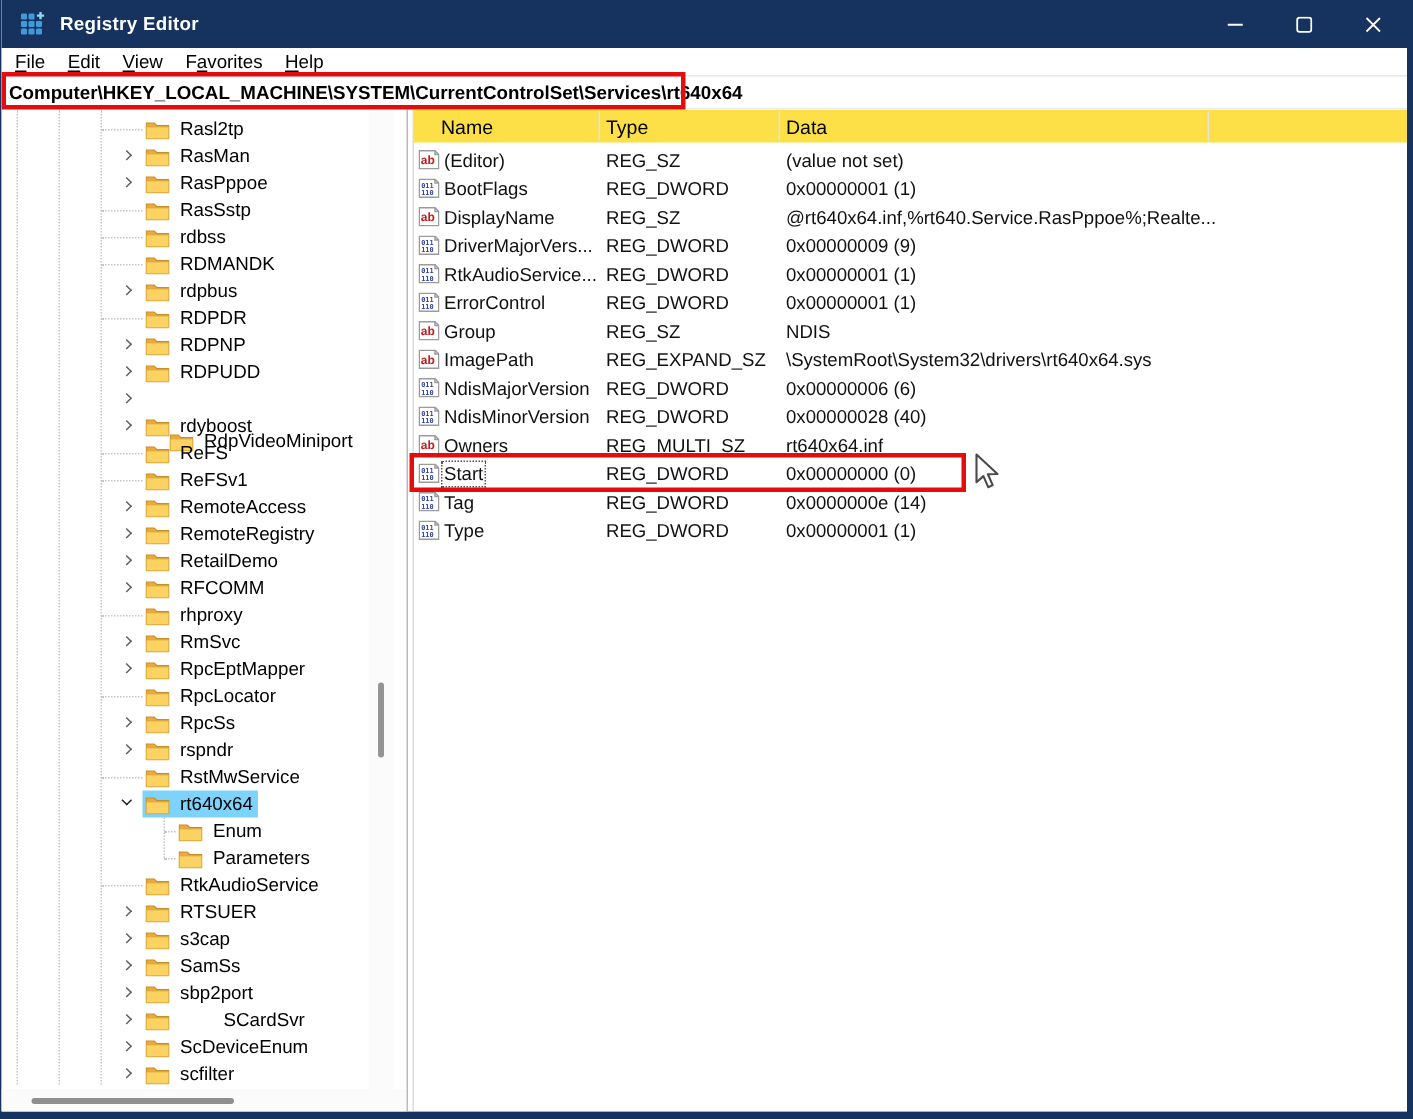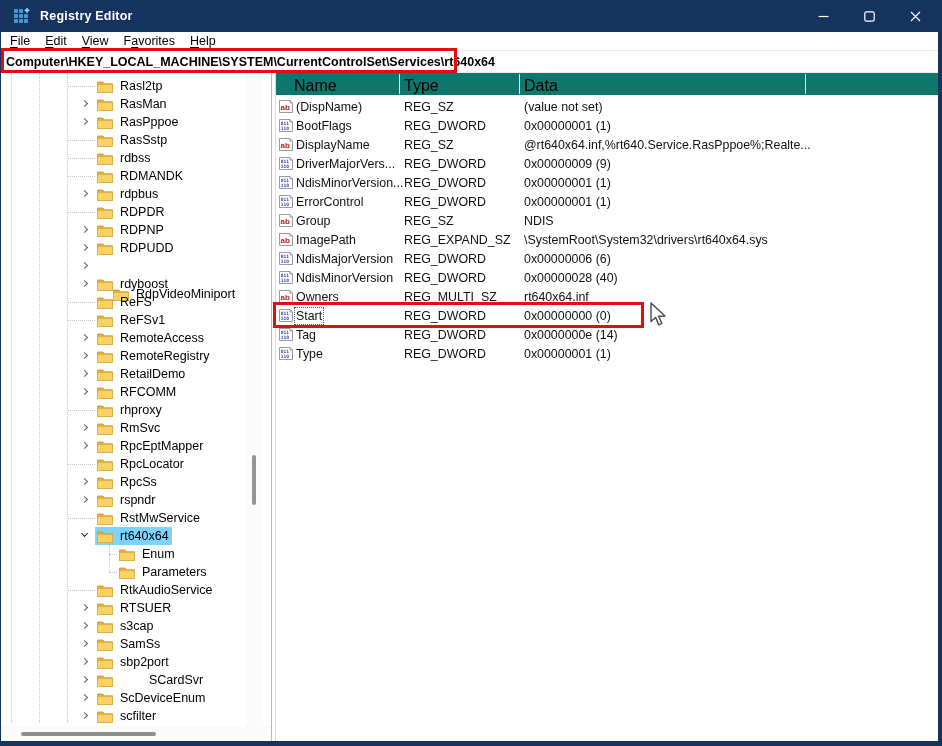--- a/index.html
+++ b/index.html
@@ -51,21 +51,21 @@
   .ibody.sel { background:#7dd3fc; }
   .ibody .lbl { margin-left:7px; line-height:18px; }
 
   
   .vtrack { position:absolute; left:245px; top:0; width:17px; height:654px; background:#fbfbfb; }
   .vthumb { position:absolute; left:6px; top:382px; width:4px; height:50px; background:#949494; border-radius:2px; }
   .htrack { position:absolute; left:0; top:653px; width:270px; height:15px; background:#fbfbfb; }
   .hthumb { position:absolute; left:20px; top:6px; width:135px; height:4px; background:#8f8f8f; border-radius:2px; }
 
   
-  .lheader { position:absolute; left:0; top:0; right:0; height:22px; background:#0f766e; font-size:16px; color:#000; }
+  .lheader { position:absolute; left:0; top:0; right:0; height:22px; background:#fde047; font-size:13px; color:#000; }
   .hcell { position:absolute; top:4px; }
   .hsep  { position:absolute; top:1px; height:20px; width:0; border-left:1px solid #e2e2e2; }
   .lrow  { position:absolute; left:0; right:0; height:19px; font-size:12.4px; color:#111; white-space:nowrap; }
   .lrow .vicon { position:absolute; left:3px; top:2px; }
   .lrow .c-name { position:absolute; left:20px; top:2px; }
   .lrow .c-type { position:absolute; left:128px; top:2px; }
   .lrow .c-data { position:absolute; left:248px; top:2px; max-width:300px; overflow:hidden; }
   .c-name.focused { outline:1px dotted #555; outline-offset:1px; }
 
   
@@ -560,21 +560,21 @@
       <span class="hsep" style="left:243px;"></span>
       <span class="hsep" style="left:529px;"></span>
     </div>
     <div id="list-rows">
         <div class="lrow" style="top: 25px;">
           <span class="vicon"><svg width="14" height="13" viewBox="0 0 14 13">
               <path d="M0.5 0.5 h10.5 l2.5 2.5 v9.5 h-13 z" fill="#fff" stroke="#9b9b9b"></path>
               <path d="M11 0.5 v2.5 h2.5" fill="none" stroke="#9b9b9b"></path>
               <text x="1.5" y="9.5" font-family="Liberation Sans, sans-serif" font-size="8" font-weight="bold" fill="#c21d1d">ab</text>
             </svg></span>
-          <span class="c-name">(DispName)</span>
+          <span class="c-name">(Editor)</span>
           <span class="c-type">REG_SZ</span>
           <span class="c-data">(value not set)</span>
         </div>
         <div class="lrow" style="top: 44px;">
           <span class="vicon"><svg width="14" height="13" viewBox="0 0 14 13">
               <path d="M0.5 0.5 h10.5 l2.5 2.5 v9.5 h-13 z" fill="#fff" stroke="#9b9b9b"></path>
               <path d="M11 0.5 v2.5 h2.5" fill="none" stroke="#9b9b9b"></path>
               <text x="1.8" y="6" font-family="DejaVu Sans Mono, monospace" font-size="4.6" font-weight="bold" fill="#2b3fae">011</text>
               <text x="1.8" y="11" font-family="DejaVu Sans Mono, monospace" font-size="4.6" font-weight="bold" fill="#2b3fae">110</text>
             </svg></span>
@@ -603,21 +603,21 @@
           <span class="c-type">REG_DWORD</span>
           <span class="c-data">0x00000009 (9)</span>
         </div>
         <div class="lrow" style="top: 101px;">
           <span class="vicon"><svg width="14" height="13" viewBox="0 0 14 13">
               <path d="M0.5 0.5 h10.5 l2.5 2.5 v9.5 h-13 z" fill="#fff" stroke="#9b9b9b"></path>
               <path d="M11 0.5 v2.5 h2.5" fill="none" stroke="#9b9b9b"></path>
               <text x="1.8" y="6" font-family="DejaVu Sans Mono, monospace" font-size="4.6" font-weight="bold" fill="#2b3fae">011</text>
               <text x="1.8" y="11" font-family="DejaVu Sans Mono, monospace" font-size="4.6" font-weight="bold" fill="#2b3fae">110</text>
             </svg></span>
-          <span class="c-name">NdisMinorVersion...</span>
+          <span class="c-name">RtkAudioService...</span>
           <span class="c-type">REG_DWORD</span>
           <span class="c-data">0x00000001 (1)</span>
         </div>
         <div class="lrow" style="top: 120px;">
           <span class="vicon"><svg width="14" height="13" viewBox="0 0 14 13">
               <path d="M0.5 0.5 h10.5 l2.5 2.5 v9.5 h-13 z" fill="#fff" stroke="#9b9b9b"></path>
               <path d="M11 0.5 v2.5 h2.5" fill="none" stroke="#9b9b9b"></path>
               <text x="1.8" y="6" font-family="DejaVu Sans Mono, monospace" font-size="4.6" font-weight="bold" fill="#2b3fae">011</text>
               <text x="1.8" y="11" font-family="DejaVu Sans Mono, monospace" font-size="4.6" font-weight="bold" fill="#2b3fae">110</text>
             </svg></span>

